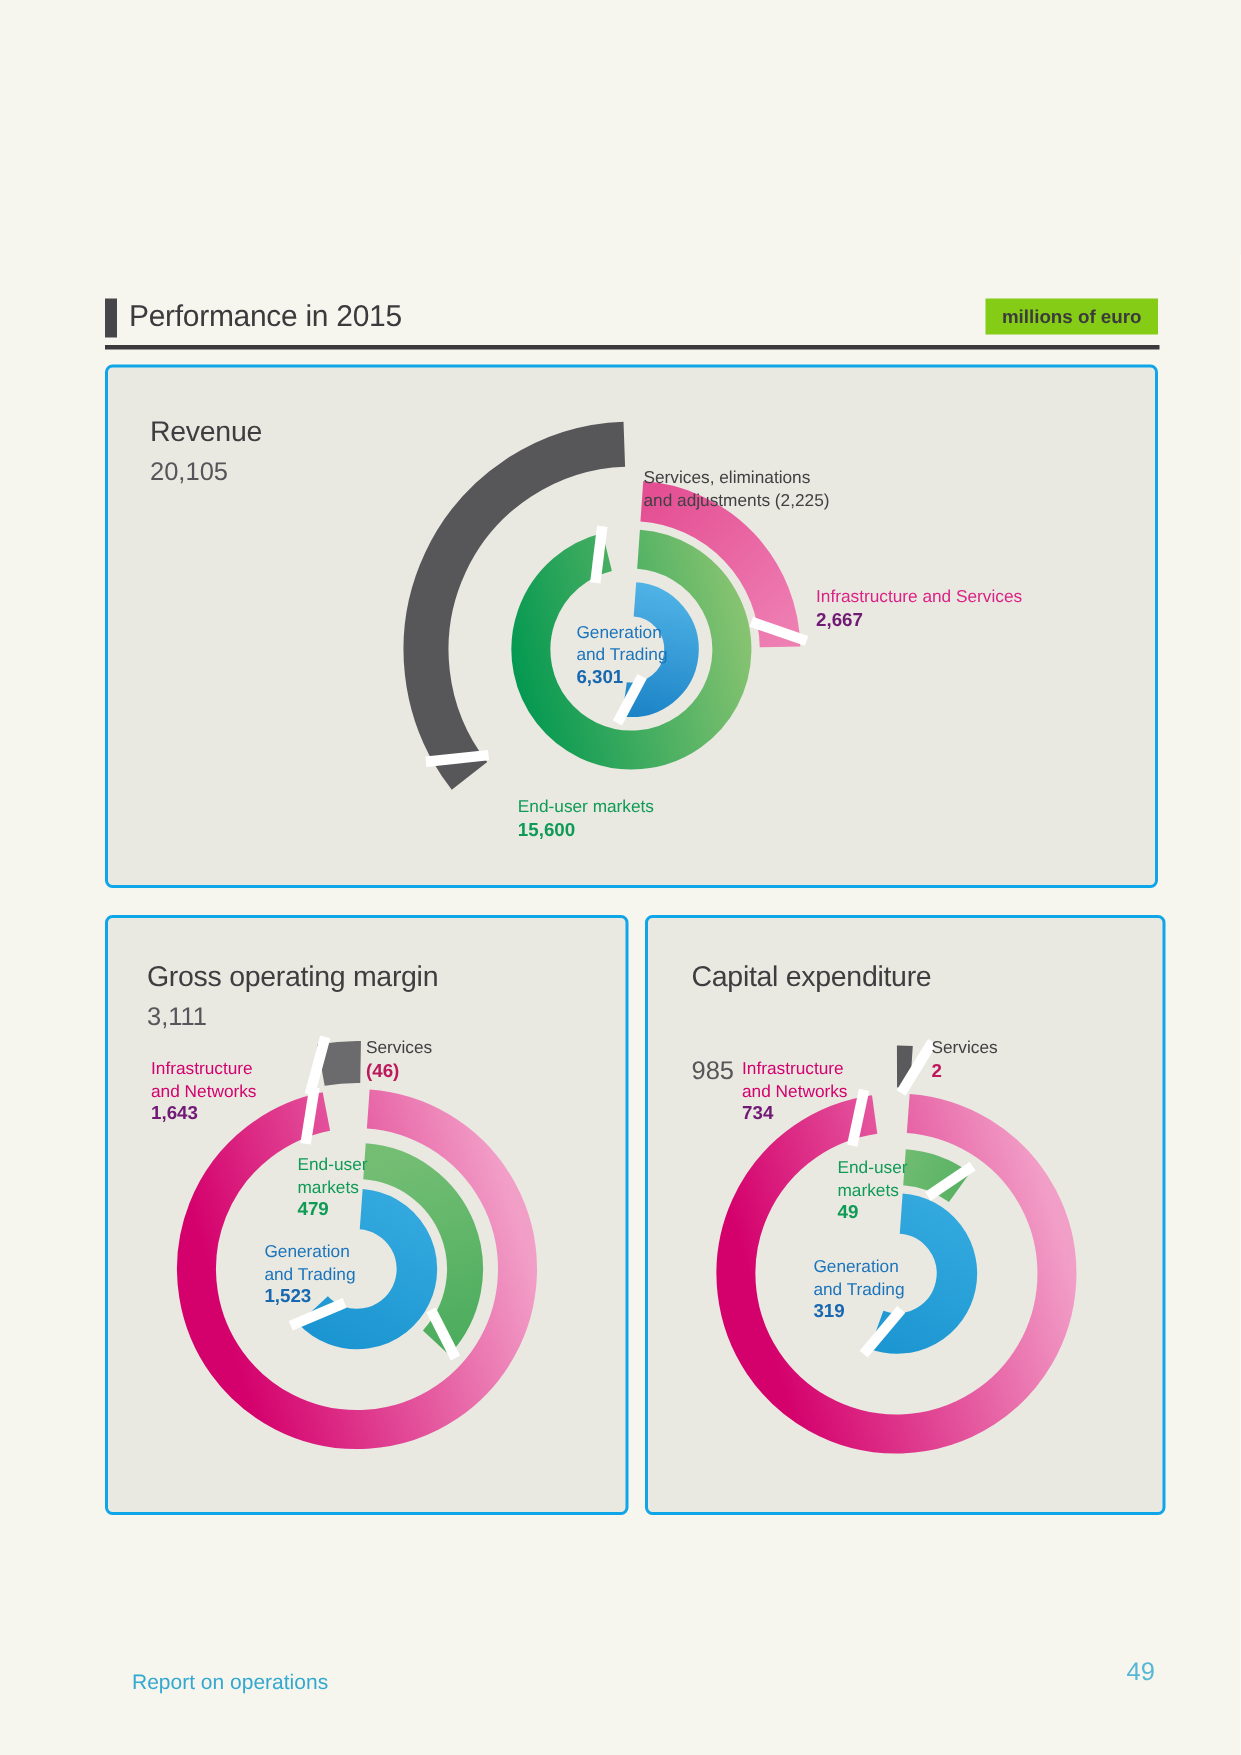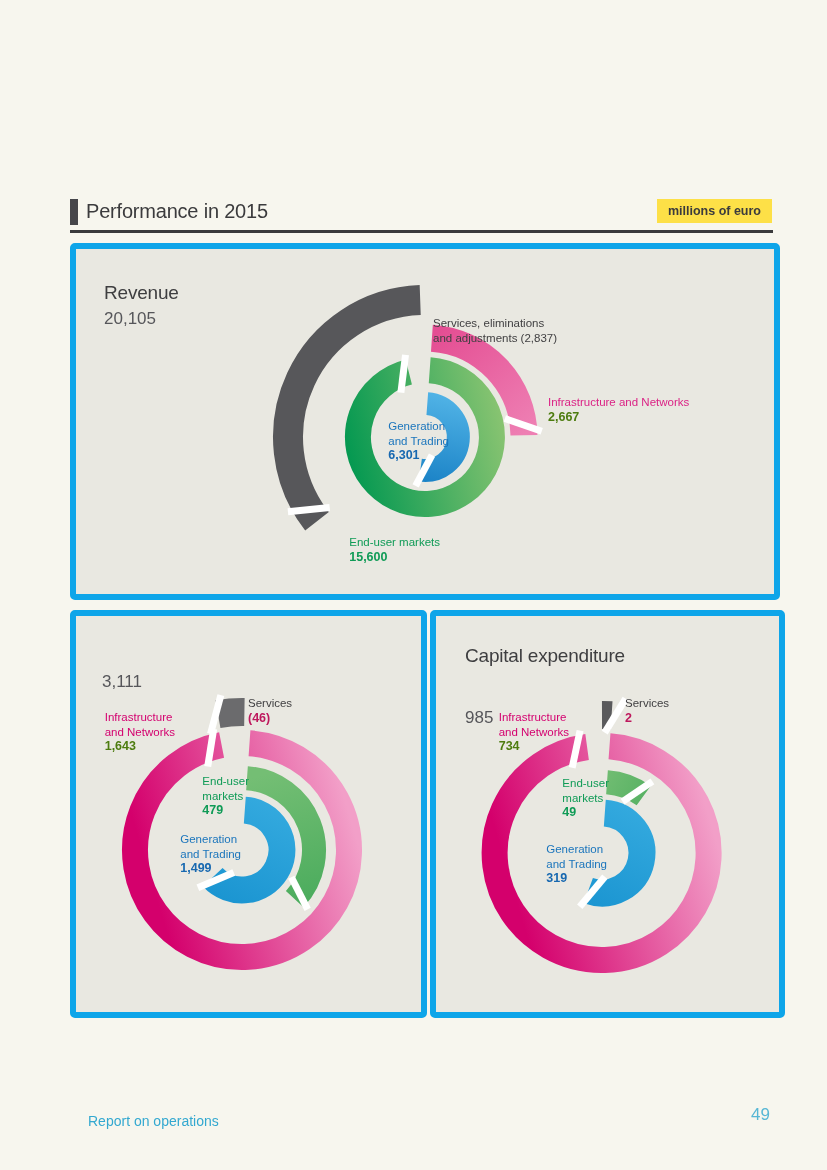--- a/index.html
+++ b/index.html
@@ -2,39 +2,39 @@
 <html><head>
 <meta charset="utf-8">
 <style>
   html,body{margin:0;padding:0;}
   .page{position:relative;width:827px;height:1170px;background:#F7F6EE;overflow:hidden;
         font-family:"Liberation Sans","DejaVu Sans",sans-serif;color:#3C3C3E;}
   
   .accent-bar{position:absolute;left:70px;top:199px;width:8px;height:26px;background:#46464A;}
   .page-title{position:absolute;left:86px;top:197px;font-size:20px;line-height:28px;
               letter-spacing:-0.2px;color:#3B3B3D;}
-  .unit-badge{position:absolute;right:55px;top:199px;background:#fde047;color:#3B3B3D;
+  .unit-badge{position:absolute;right:55px;top:199px;background:#84cc16;color:#3B3B3D;
               font-size:12.5px;font-weight:bold;padding:5px 11px;}
   .header-rule{position:absolute;left:70px;top:230px;width:703px;height:3px;background:#3A3A3C;}
   
-  .panel{position:absolute;border:6px solid #0ea5e9;border-radius:5px;background:#E9E8E1;overflow:hidden;}
+  .panel{position:absolute;border:2px solid #0ea5e9;border-radius:5px;background:#E9E8E1;overflow:hidden;}
   #panel-revenue{left:70px;top:243px;width:698px;height:345px;}
   #panel-gom{left:70px;top:610px;width:345px;height:396px;}
   #panel-capex{left:430px;top:610px;width:343px;height:396px;}
   .chart-area{position:absolute;inset:0;}
   .chart-title{position:absolute;font-size:19px;letter-spacing:-0.2px;color:#3E3E40;}
   .chart-total{position:absolute;font-size:17px;color:#56565A;}
   
   .lbl{position:absolute;font-size:11.5px;line-height:14.5px;}
   .lbl .val{font-weight:bold;font-size:12.5px;}
   .ra{}
   .c-dark{color:#414042;}
   .c-blue{color:#1B75BC;}   .v-blue{color:#1768B0;}
   .c-green{color:#0F9B56;}  .v-green{color:#0F9B56;}
-  .c-pink{color:#D4006F;}   .v-pink{color:#4d7c0f;}
+  .c-pink{color:#D4006F;}   .v-pink{color:#701a75;}
   .c-pinkrev{color:#DB2285;}
   .v-dark{color:#be185d;}
   
   #rev-title{left:28px;top:33px;}
   #rev-total{left:28px;top:60px;}
   #rev-lbl-services{left:357px;top:35px;margin-top:32px;}
   #rev-lbl-infra{left:472px;top:146px;}
   #rev-lbl-center{right:325px;top:170px;}
   #rev-lbl-enduser{right:334px;top:286px;}
   
@@ -88,24 +88,24 @@
         <rect x="-3.5" y="-21" width="7" height="42" fill="#FFFFFF" transform="translate(232.8 260.6) rotate(-96)"></rect>
         <rect x="-3.5" y="-19.5" width="7" height="39" fill="#FFFFFF" transform="translate(447.3 175.9) rotate(109)"></rect>
         <rect x="-3.5" y="-19" width="7" height="38" fill="#FFFFFF" transform="translate(327.2 124.7) rotate(367)"></rect>
         <rect x="-3.5" y="-17.5" width="7" height="35" fill="#FFFFFF" transform="translate(347.8 221.5) rotate(208)"></rect>
       </svg>
     <div class="chart-title" id="rev-title">Revenue</div>
     <div class="chart-total" id="rev-total">20,105</div>
 
     <div class="lbl c-dark" id="rev-lbl-services">
       <div>Services, eliminations</div>
-      <div>and adjustments (2,837)</div>
+      <div>and adjustments (2,225)</div>
     </div>
     <div class="lbl c-pinkrev" id="rev-lbl-infra">
-      <div>Infrastructure and Networks</div>
+      <div>Infrastructure and Services</div>
       <div class="val v-pink">2,667</div>
     </div>
     <div class="lbl ra c-blue" id="rev-lbl-center">
       <div>Generation</div>
       <div>and Trading</div>
       <div class="val v-blue">6,301</div>
     </div>
     <div class="lbl ra c-green" id="rev-lbl-enduser">
       <div>End-user markets</div>
       <div class="val v-green">15,600</div>
@@ -130,40 +130,41 @@
         </defs>
         <path d="M 173.5 127.3 A 107 107 0 1 1 145.6 129.0" fill="none" stroke="url(#svg1-g0)" stroke-width="26"></path>
         <path d="M 142.0 98.1 A 138 138 0 0 1 168.4 96.0" fill="none" stroke="#6B6B6D" stroke-width="28"></path>
         <path d="M 171.0 162.2 A 72 72 0 0 1 218.7 283.1" fill="none" stroke="url(#svg1-g2)" stroke-width="24"></path>
         <path d="M 168.8 194.1 A 40 40 0 1 1 136.7 261.3" fill="none" stroke="url(#svg1-g3)" stroke-width="27"></path>
         <rect x="-3.5" y="-19" width="7" height="38" fill="#FFFFFF" transform="translate(134.7 131.7) rotate(369)"></rect>
         <rect x="-3.5" y="-20" width="7" height="40" fill="#FFFFFF" transform="translate(139.7 98.5) rotate(15)"></rect>
         <rect x="-3.5" y="-18" width="7" height="36" fill="#FFFFFF" transform="translate(223.5 277.3) rotate(153)"></rect>
         <rect x="-3.5" y="-19.5" width="7" height="39" fill="#FFFFFF" transform="translate(139.8 264.2) rotate(247)"></rect>
       </svg>
+    <div class="chart-title" id="gom-title">Gross operating margin</div>
     <div class="chart-total" id="gom-total">3,111</div>
 
     <div class="lbl c-dark" id="gom-lbl-services">
       <div>Services</div>
       <div class="val v-dark">(46)</div>
     </div>
     <div class="lbl ra c-pink" id="gom-lbl-infra">
       <div>Infrastructure</div>
       <div>and Networks</div>
       <div class="val v-pink">1,643</div>
     </div>
     <div class="lbl ra c-green" id="gom-lbl-enduser">
       <div>End-user</div>
       <div>markets</div>
       <div class="val v-green">479</div>
     </div>
     <div class="lbl ra c-blue" id="gom-lbl-gen">
       <div>Generation</div>
       <div>and Trading</div>
-      <div class="val v-blue">1,499</div>
+      <div class="val v-blue">1,523</div>
     </div>
   </section>
 
   <section class="panel" id="panel-capex">
     <svg class="chart-area" id="svg2" viewBox="0 0 331 384" width="331" height="384">
         <defs>
           <linearGradient id="svg2-g0" gradientUnits="userSpaceOnUse" x1="266" y1="177" x2="66" y2="237">
             <stop offset="0" stop-color="#F29FC8"></stop>
             <stop offset="1" stop-color="#D4006C"></stop>
           </linearGradient>

